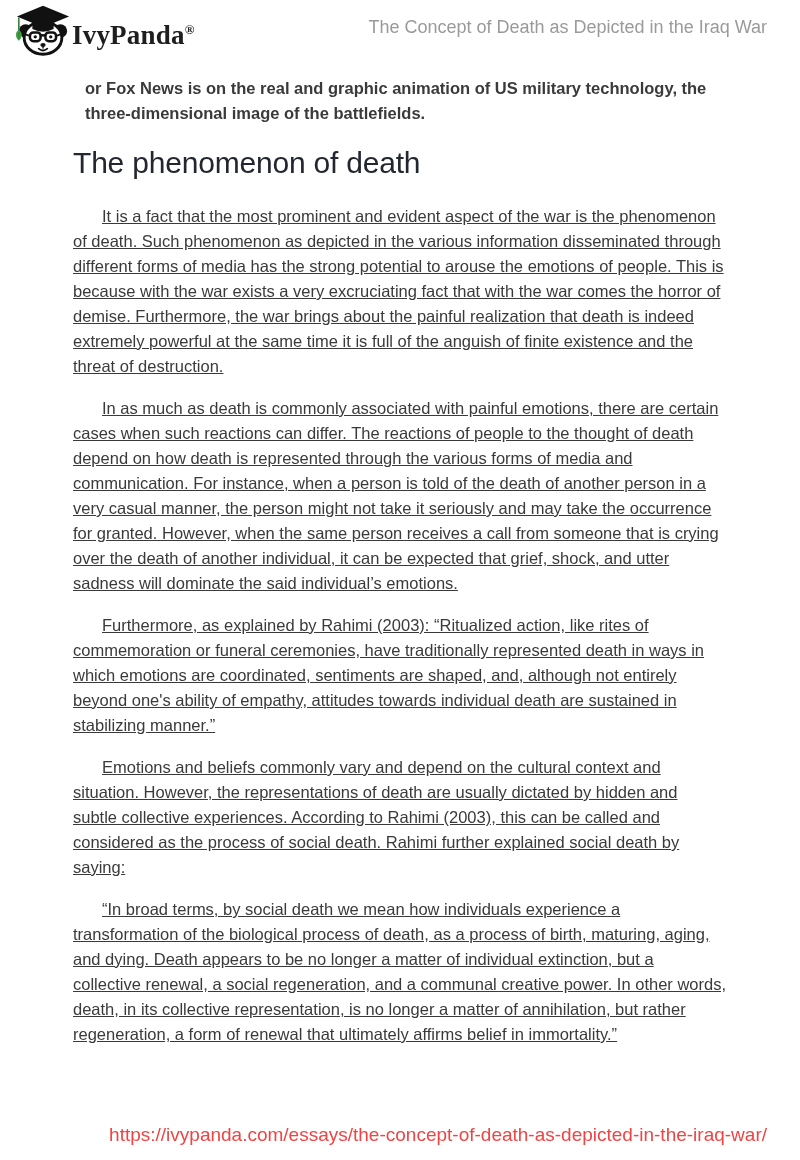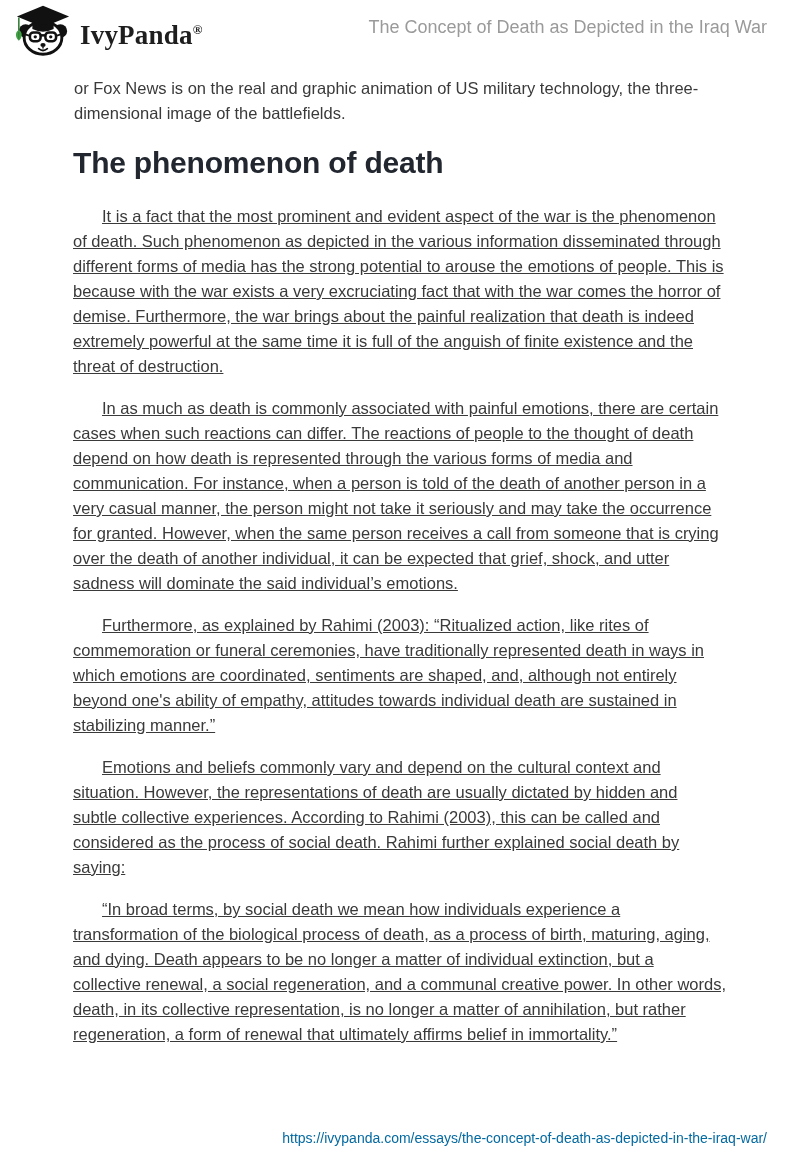--- a/index.html
+++ b/index.html
@@ -17,21 +17,20 @@
   .header {
     display: flex;
     justify-content: space-between;
     align-items: flex-start;
     padding: 4px 33px 0 14px;
     height: 62px;
   }
   .brand {
     display: flex;
     align-items: center;
-    gap: 8px;
   }
   .brand svg { display: block; }
   .wordmark {
     font-family: "Liberation Serif", serif;
     font-weight: 700;
     font-size: 27px;
     color: #1e1e1e;
     letter-spacing: 0.2px;
     line-height: 1;
     padding-top: 8px;
@@ -49,41 +48,41 @@
     text-align: right;
     line-height: 1.3;
   }
   
   .content {
     margin: 14px 74px 0 73px;
     color: #3a3a3a;
     font-size: 16.5px;
     line-height: 25px;
   }
-  .content p.lead { text-indent: 0; margin: 1px; }
+  .content p.lead { text-indent: 0; margin: 12px; font-weight: bold; }
   .content h1 {
     font-size: 30px;
     line-height: 34px;
-    font-weight: 700;
+    font-weight: 400;
     color: #21262f;
     letter-spacing: -0.2px;
     margin: 20px 0 24px 0;
   }
   .content p.body-para {
     text-indent: 29px;
     margin: 0 0 17px 0;
     text-decoration: underline;
   }
   
   .footer {
     position: absolute;
     right: 33px;
     bottom: 14px;
-    font-size: 14px;
-    color: #0369a1;
+    font-size: 19px;
+    color: #ef4444;
     text-align: right;
   }
 </style>
 </head>
 <body>
 
 <div class="page">
 
   <div class="header">
     <div class="brand">

